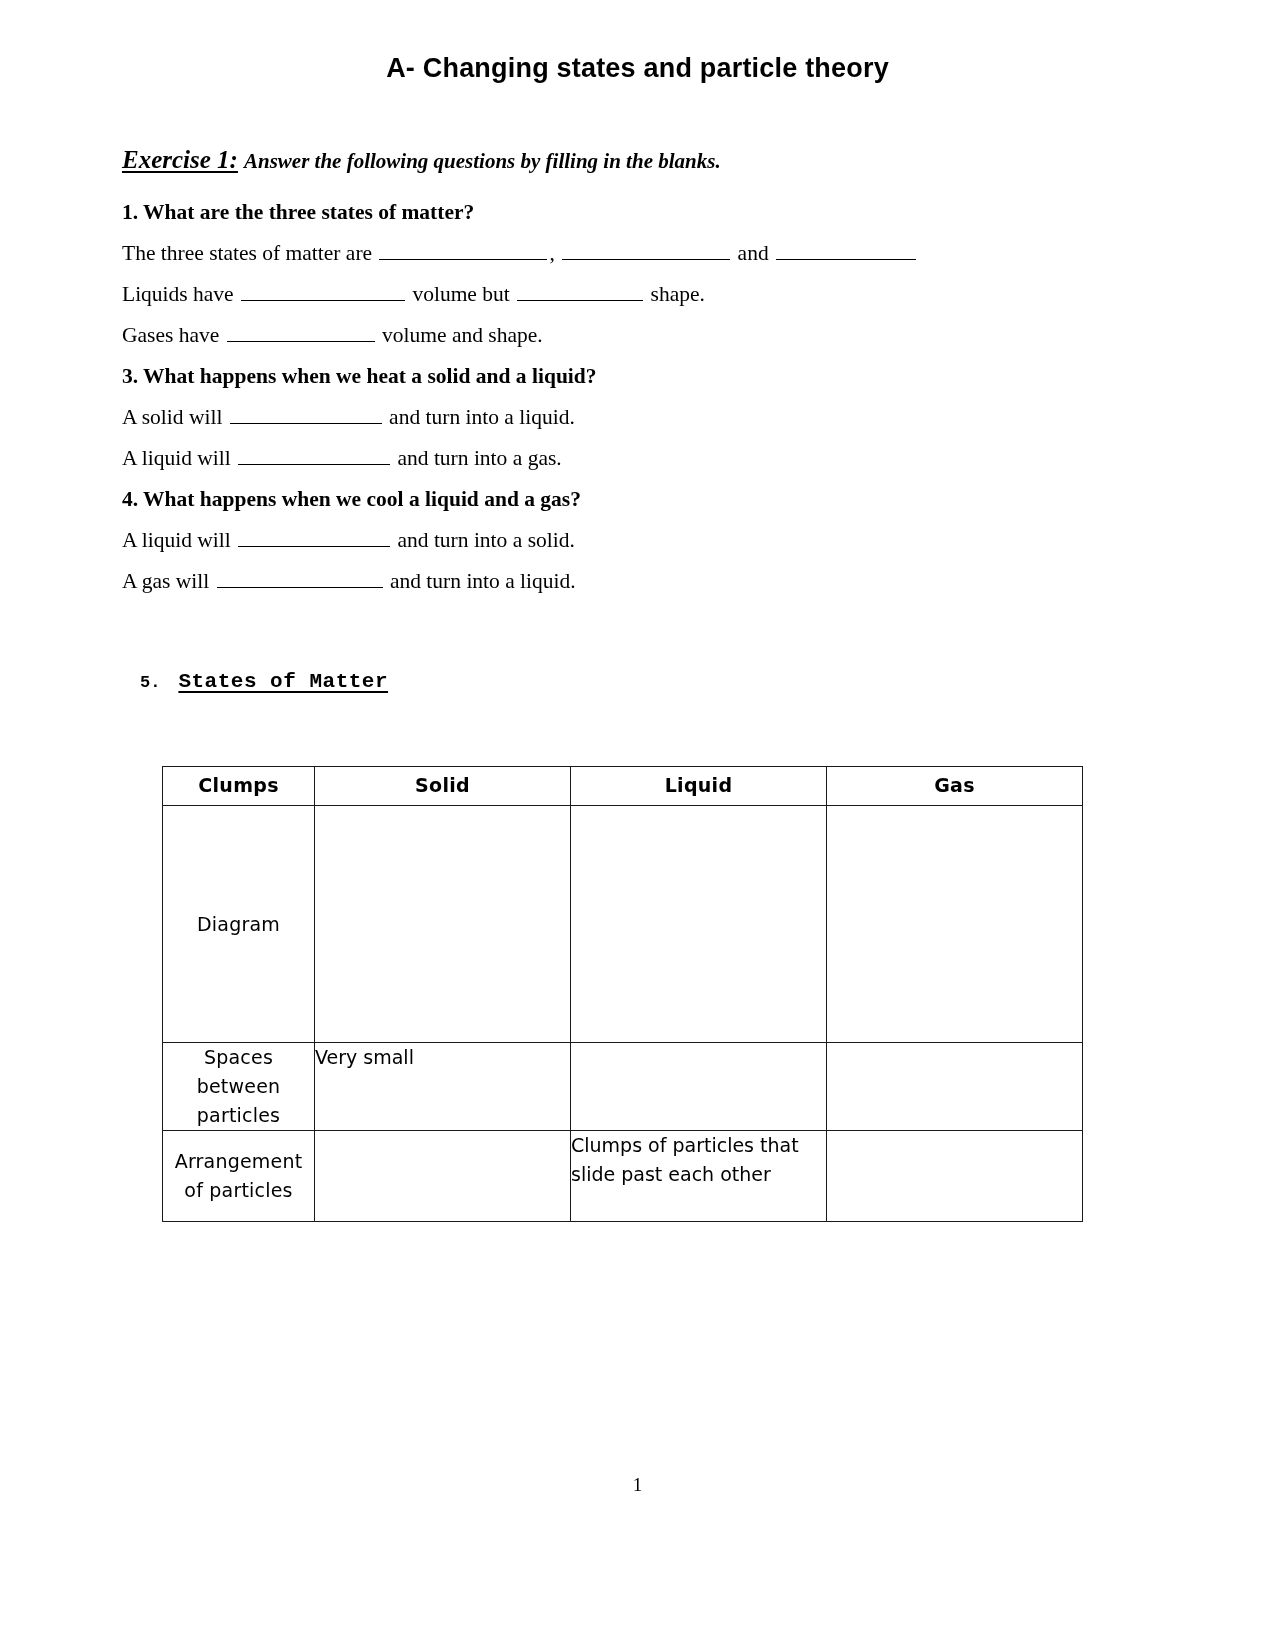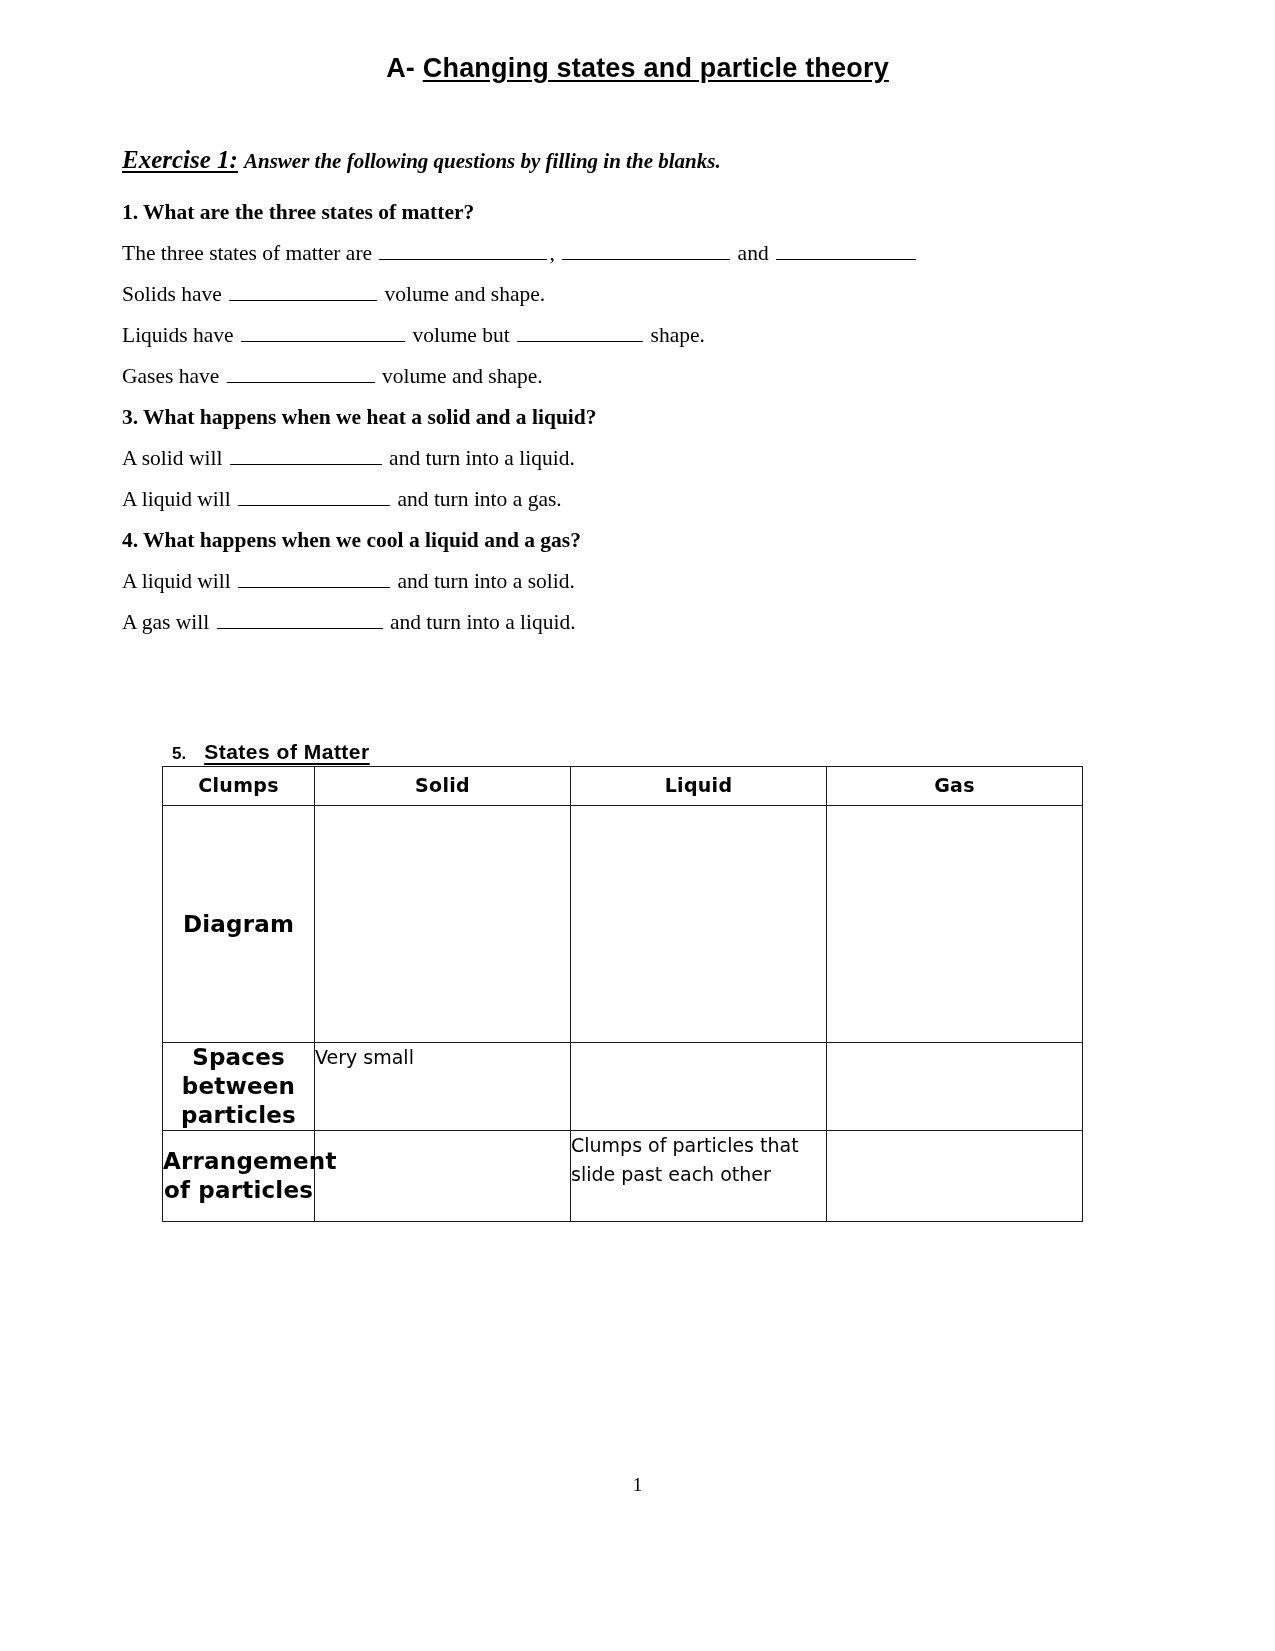--- a/index.html
+++ b/index.html
@@ -31,21 +31,21 @@
     top: 53px;
     width: 1275px;
     text-align: center;
     font-family: "Liberation Sans", "DejaVu Sans", sans-serif;
     font-weight: bold;
     font-size: 27px;
     letter-spacing: 0.2px;
     white-space: nowrap;
   }
   .doc-title .t-prefix { text-decoration: none; }
-  .doc-title .t-main { text-decoration: underline; text-underline-offset: 3px; }
+  .doc-title .t-main { text-underline-offset: 3px; }
 
   
   .exercise-line {
     position: absolute;
     left: 122px;
     top: 146px;
     white-space: nowrap;
   }
   .exercise-label {
     font-family: "Liberation Serif", "DejaVu Serif", serif;
@@ -100,26 +100,25 @@
   .blank.w7 { width: 148px; }
   .blank.w8 { width: 152px; }
   .blank.w9 { width: 152px; }
   .blank.w10 { width: 152px; }
   .blank.w11 { width: 166px; }
 
   
   .item5 {
     position: absolute;
     left: 140px;
-    top: 740px;
-    font-family: Liberation Sans, sans-serif;
-    font-weight: bold;
-    font-size: 19px;
-    white-space: nowrap;
-    margin-left: 32px;
+    top: 670px;
+    font-family: Liberation Mono, monospace;
+    font-weight: bold;
+    font-size: 19px;
+    white-space: nowrap;
   }
   .item5 .num { font-size: 17px; }
   .item5 .ttl {
     font-size: 21px;
     text-decoration: underline;
     text-underline-offset: 4px;
     padding-left: 18px;
     letter-spacing: 0.5px;
   }
 
@@ -147,22 +146,22 @@
     vertical-align: middle;
     letter-spacing: 0.3px;
   }
   .col-state { width: 152px; }
   .col-solid { width: 256px; }
   .col-liquid { width: 256px; }
   .col-gas   { width: 256px; }
 
   .row-label {
     text-align: center;
-    font-size: 23px;
-    font-weight: bold;
+    font-size: 19px;
+    font-weight: normal;
     line-height: 29px;
     padding: 6px 4px;
     vertical-align: middle;
     letter-spacing: 0.2px;
   }
   .row-label.mid { vertical-align: middle; }
   .cell-content {
     font-size: 19px;
     font-weight: normal;
     line-height: 29px;
@@ -204,25 +203,20 @@
 
     <div class="q-line">1. What are the three states of matter?</div>
     <div class="a-line">
       <span>The three states of matter are</span>
       <span class="blank w1"></span><span>,</span>
       <span class="blank w2"></span>
       <span>and</span>
       <span class="blank w3"></span>
     </div>
 
-    <div class="a-line">
-      <span>Solids have</span>
-      <span class="blank w4"></span>
-      <span>volume and shape.</span>
-    </div>
     <div class="a-line">
       <span>Liquids have</span>
       <span class="blank w5"></span>
       <span>volume but</span>
       <span class="blank w6"></span>
       <span>shape.</span>
     </div>
     <div class="a-line">
       <span>Gases have</span>
       <span class="blank w7"></span>

